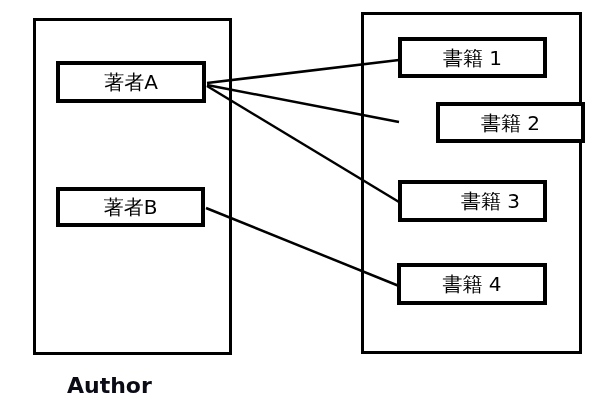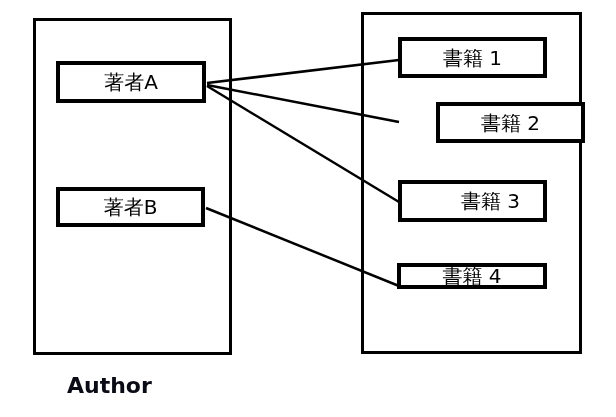--- a/index.html
+++ b/index.html
@@ -75,21 +75,21 @@
   </div>
 
   <div class="entity-box" style="left:398px; top:102px; width:149px; height:41px;margin-left:38px;">
     <span>書籍 2</span>
   </div>
 
   <div class="entity-box" style="left:398px; top:180px; width:149px; height:42px;padding-left:36px;">
     <span>書籍 3</span>
   </div>
 
-  <div class="entity-box" style="left:397px; top:263px; width:150px; height:26px;">
+  <div class="entity-box" style="left:397px; top:263px; width:150px; height:42px;">
     <span>書籍 4</span>
   </div>
 
   <svg class="lines" viewBox="0 0 616 417" aria-hidden="true">
     <line x1="207" y1="83" x2="399" y2="60" stroke="#000000" stroke-width="2.5"></line>
     <line x1="207" y1="85" x2="399" y2="122" stroke="#000000" stroke-width="2.5"></line>
     <line x1="207" y1="86" x2="399" y2="202" stroke="#000000" stroke-width="2.5"></line>
     <line x1="206" y1="208" x2="399" y2="286" stroke="#000000" stroke-width="2.5"></line>
   </svg>
 

